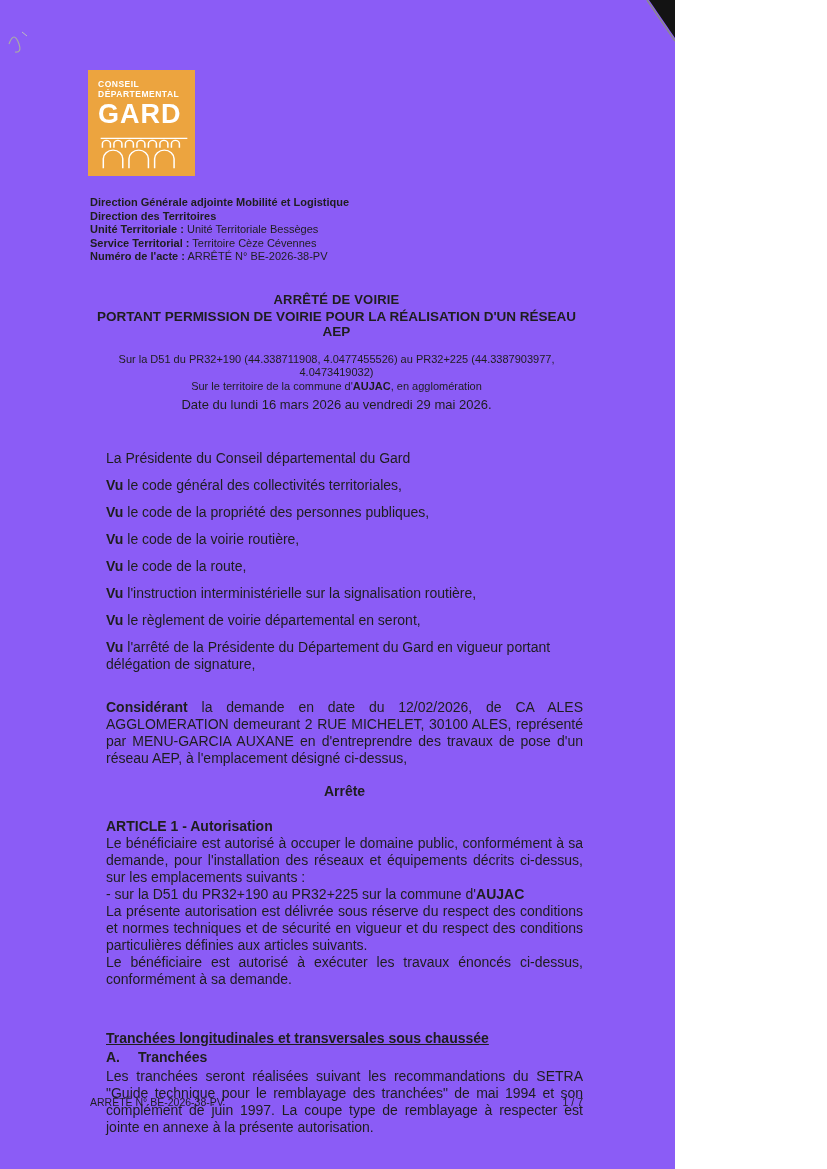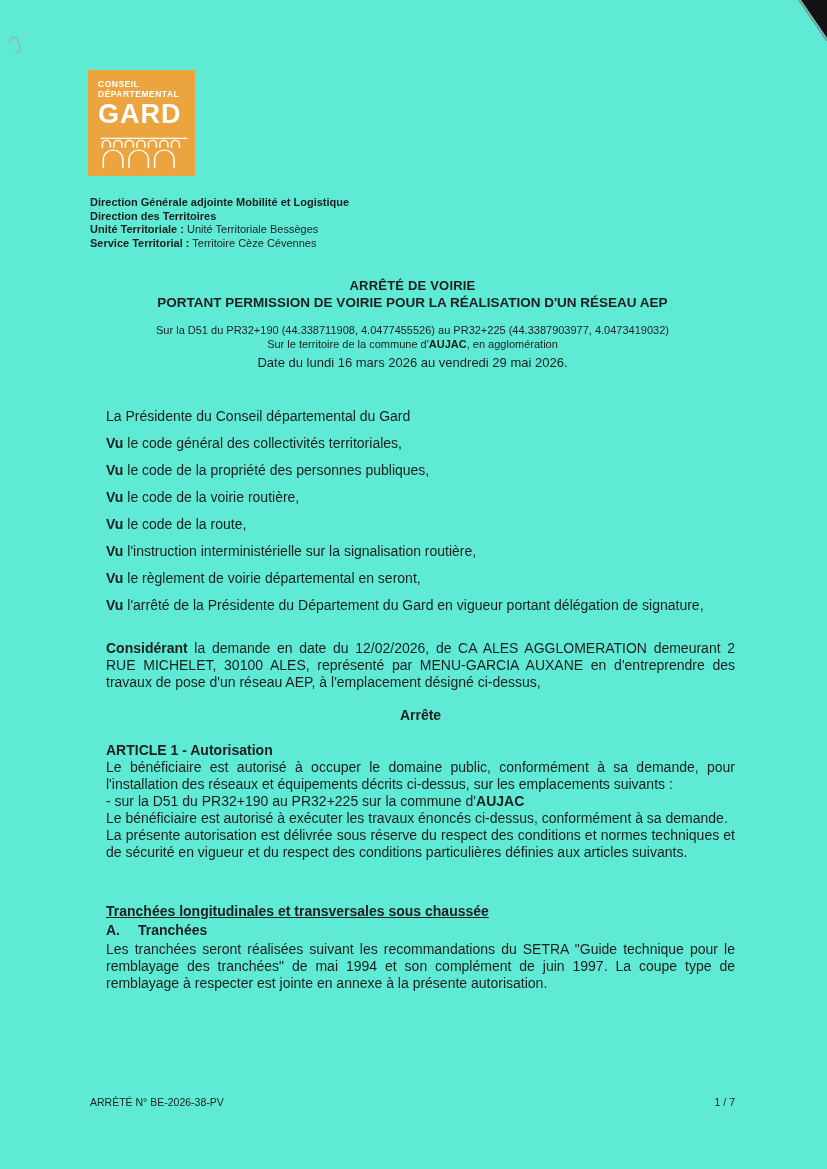--- a/index.html
+++ b/index.html
@@ -4,22 +4,22 @@
 <style>
   * { margin: 0; padding: 0; box-sizing: border-box; }
   html, body { background: #ffffff; }
   body {
     width: 827px; height: 1169px;
     font-family: "Liberation Sans", sans-serif;
     color: #1e1e1e;
   }
   .page {
     position: relative;
-    width: 827px; height: 1169px;
-    background: #5eead4;
+    width: 675px; height: 1169px;
+    background: #8b5cf6;
     overflow: hidden;
   }
   .content { padding: 0 92px 0 90px; }
 
   
   .artifact-tr { position: absolute; top: 0; right: 0; width: 34px; height: 44px; }
   .artifact-tl { position: absolute; top: 26px; left: 4px; width: 34px; height: 34px; }
 
   
   .logo {
@@ -100,20 +100,21 @@
           <path d="M6 41 v-12 a11 11 0 0 1 22 0 v12 m7 0 v-12 a11 11 0 0 1 22 0 v12 m7 0 v-12 a11 11 0 0 1 22 0 v12"></path>
         </g>
       </svg>
     </div>
 
     <div class="hdr">
       <div class="hline"><b>Direction Générale adjointe Mobilité et Logistique</b></div>
       <div class="hline"><b>Direction des Territoires</b></div>
       <div class="hline"><b>Unité Territoriale :</b> <span>Unité Territoriale Bessèges</span></div>
       <div class="hline"><b>Service Territorial :</b> <span>Territoire Cèze Cévennes</span></div>
+      <div class="hline"><b>Numéro de l'acte :</b> <span>ARRÊTÉ N° BE-2026-38-PV</span></div>
     </div>
 
     <div class="titleblock">
       <div class="doc-title">ARRÊTÉ DE VOIRIE</div>
       <div class="doc-subtitle">PORTANT PERMISSION DE VOIRIE POUR LA RÉALISATION D'UN RÉSEAU AEP</div>
       <div class="doc-meta">
         <div>Sur la D51 du PR32+190 (44.338711908, 4.0477455526) au PR32+225 (44.3387903977, 4.0473419032)</div>
         <div><span>Sur le territoire de la commune d'</span><b>AUJAC</b><span>, en agglomération</span></div>
       </div>
       <div class="doc-date">Date du lundi 16 mars 2026 au vendredi 29 mai 2026.</div>
@@ -132,22 +133,22 @@
       <div class="vu"><b>Vu</b> <span>l'arrêté de la Présidente du Département du Gard en vigueur portant délégation de signature,</span></div>
 
       <div class="considerant"><b>Considérant</b> <span>la demande en date du 12/02/2026, de CA ALES AGGLOMERATION demeurant 2 RUE MICHELET, 30100 ALES, représenté par MENU-GARCIA AUXANE en d'entreprendre des travaux de pose d'un réseau AEP, à l'emplacement désigné ci-dessus,</span></div>
 
       <div class="arrete-word">Arrête</div>
 
       <div class="article">
         <div class="heading">ARTICLE 1 - Autorisation</div>
         <p>Le bénéficiaire est autorisé à occuper le domaine public, conformément à sa demande, pour l'installation des réseaux et équipements décrits ci-dessus, sur les emplacements suivants :</p>
         <p><span>- sur la D51 du PR32+190 au PR32+225 sur la commune d'</span><b>AUJAC</b></p>
+        <p>La présente autorisation est délivrée sous réserve du respect des conditions et normes techniques et de sécurité en vigueur et du respect des conditions particulières définies aux articles suivants.</p>
         <p>Le bénéficiaire est autorisé à exécuter les travaux énoncés ci-dessus, conformément à sa demande.</p>
-        <p>La présente autorisation est délivrée sous réserve du respect des conditions et normes techniques et de sécurité en vigueur et du respect des conditions particulières définies aux articles suivants.</p>
       </div>
 
 
       <div class="section">
         <div class="section-heading">Tranchées longitudinales et transversales sous chaussée</div>
         <div class="sub-heading"><span class="letter">A.</span><span>Tranchées</span></div>
         <p>Les tranchées seront réalisées suivant les recommandations du SETRA "Guide technique pour le remblayage des tranchées" de mai 1994 et son complément de juin 1997. La coupe type de remblayage à respecter est jointe en annexe à la présente autorisation.</p>
       </div>
 
     </div>

